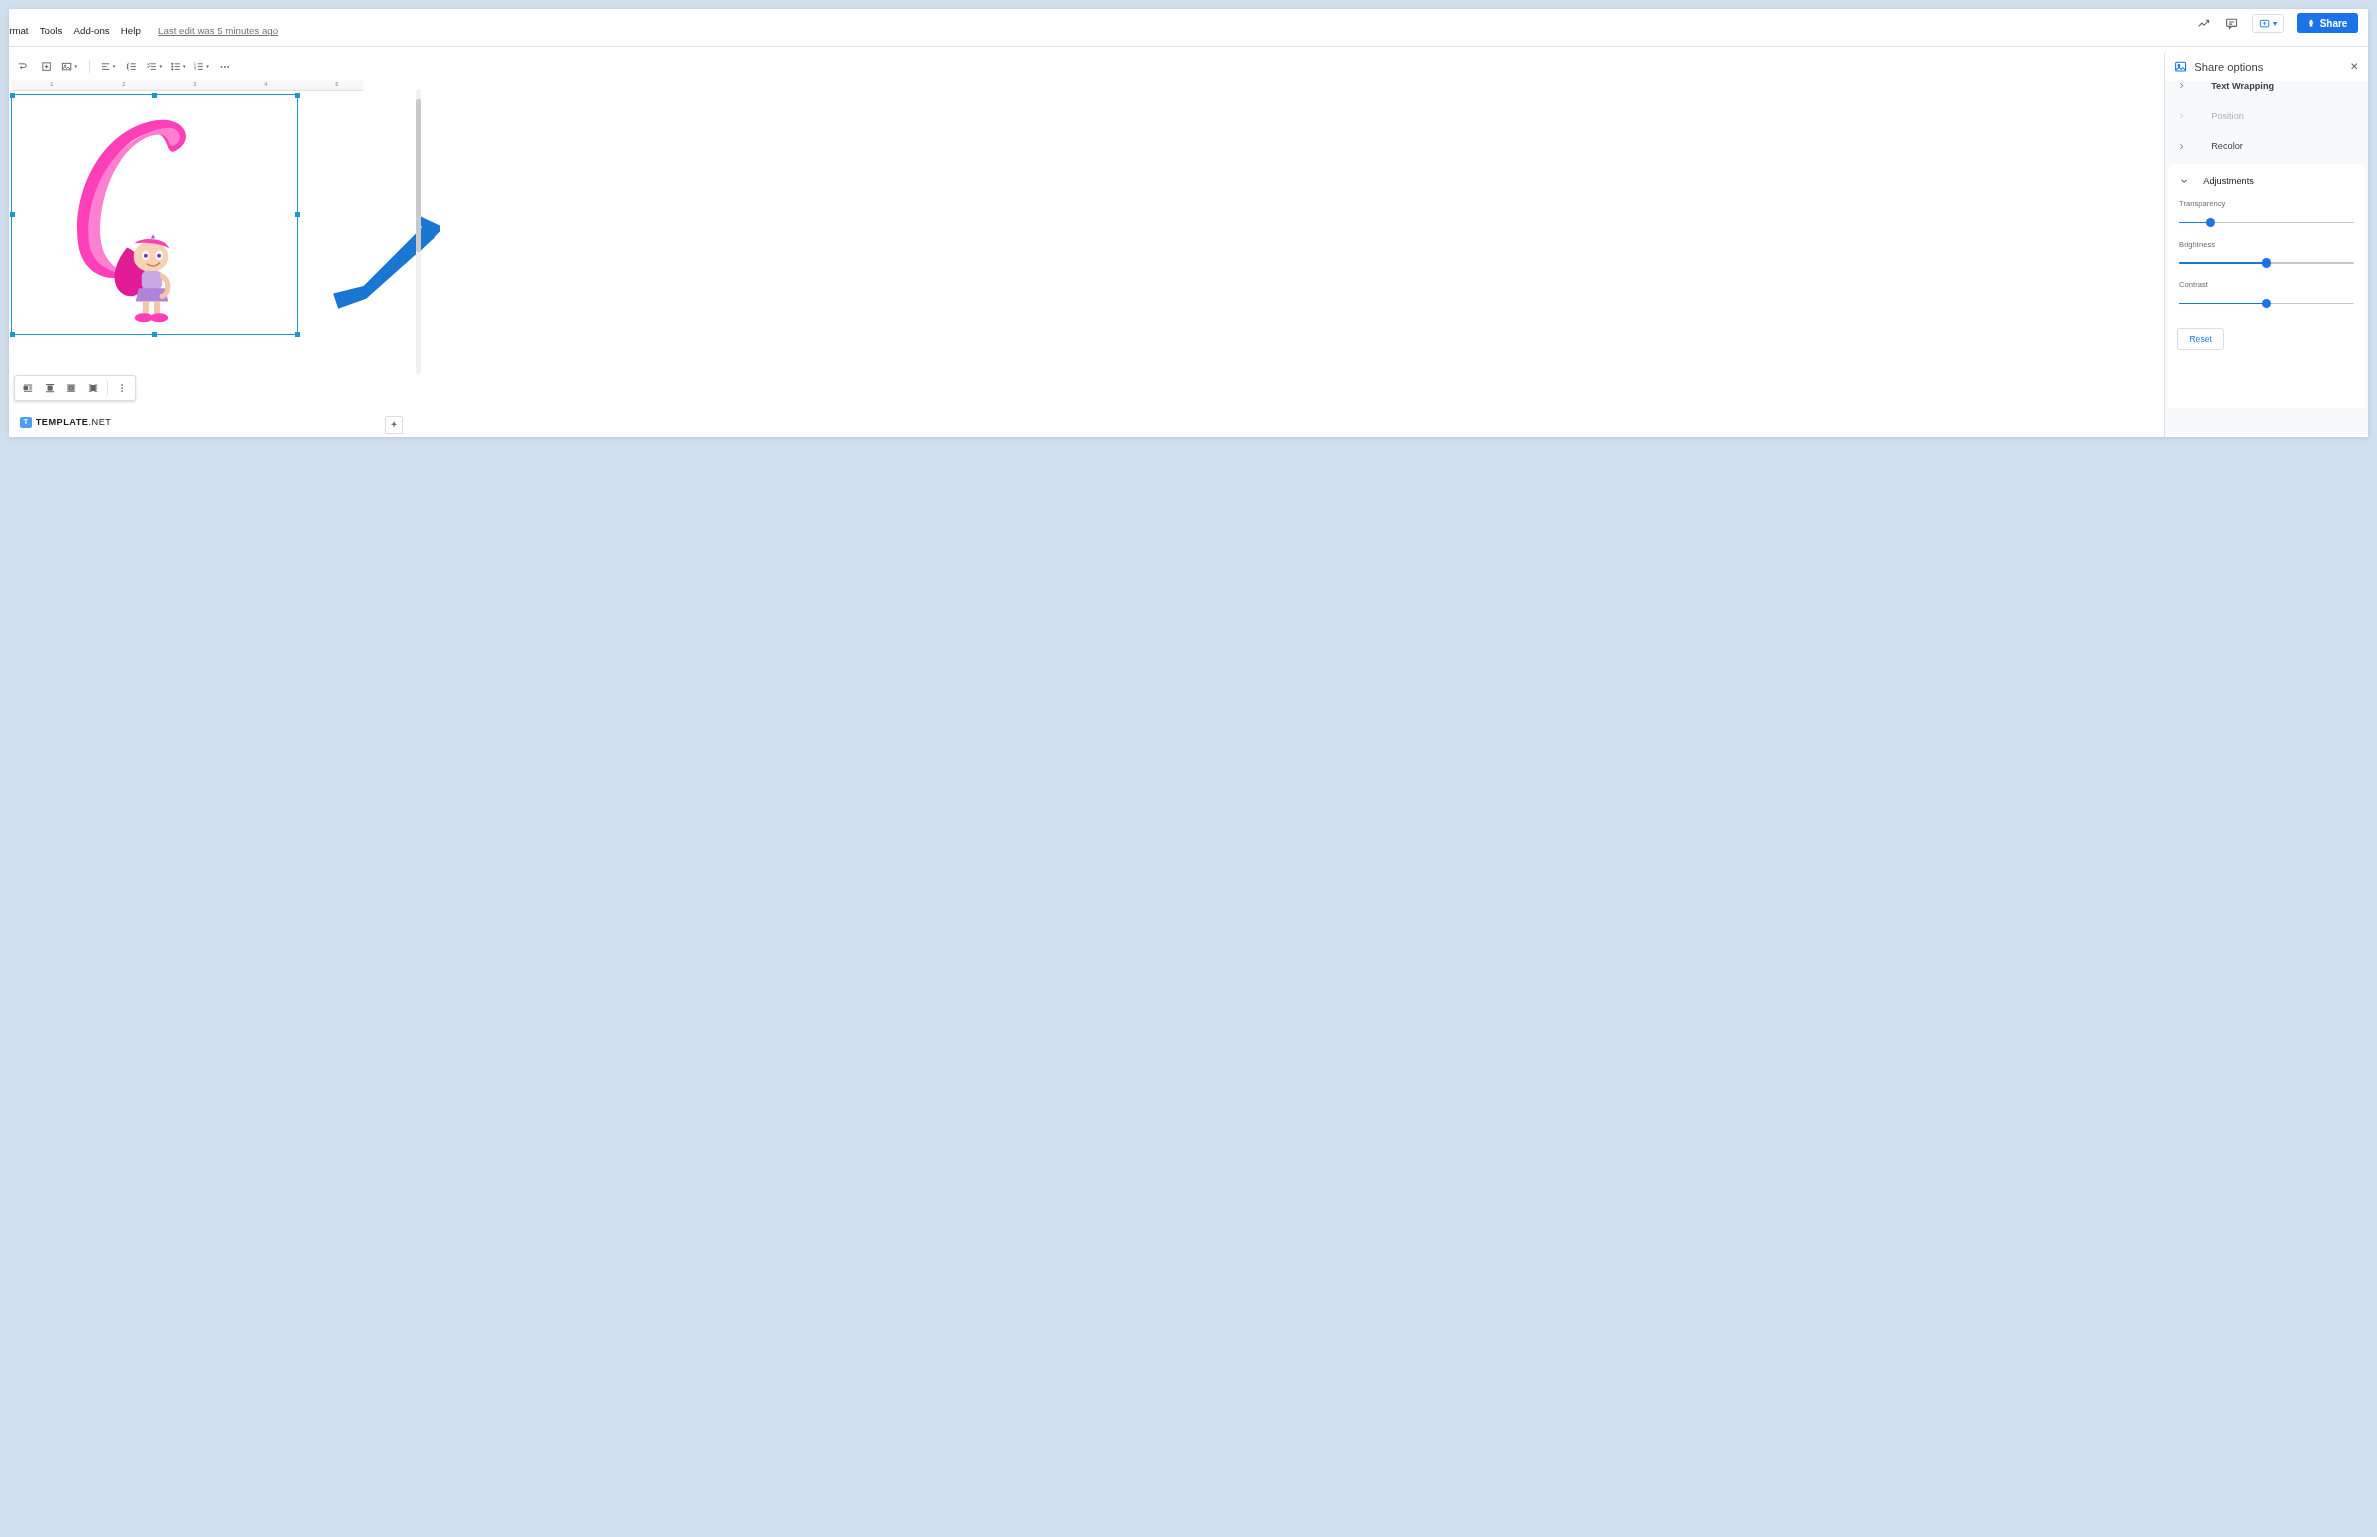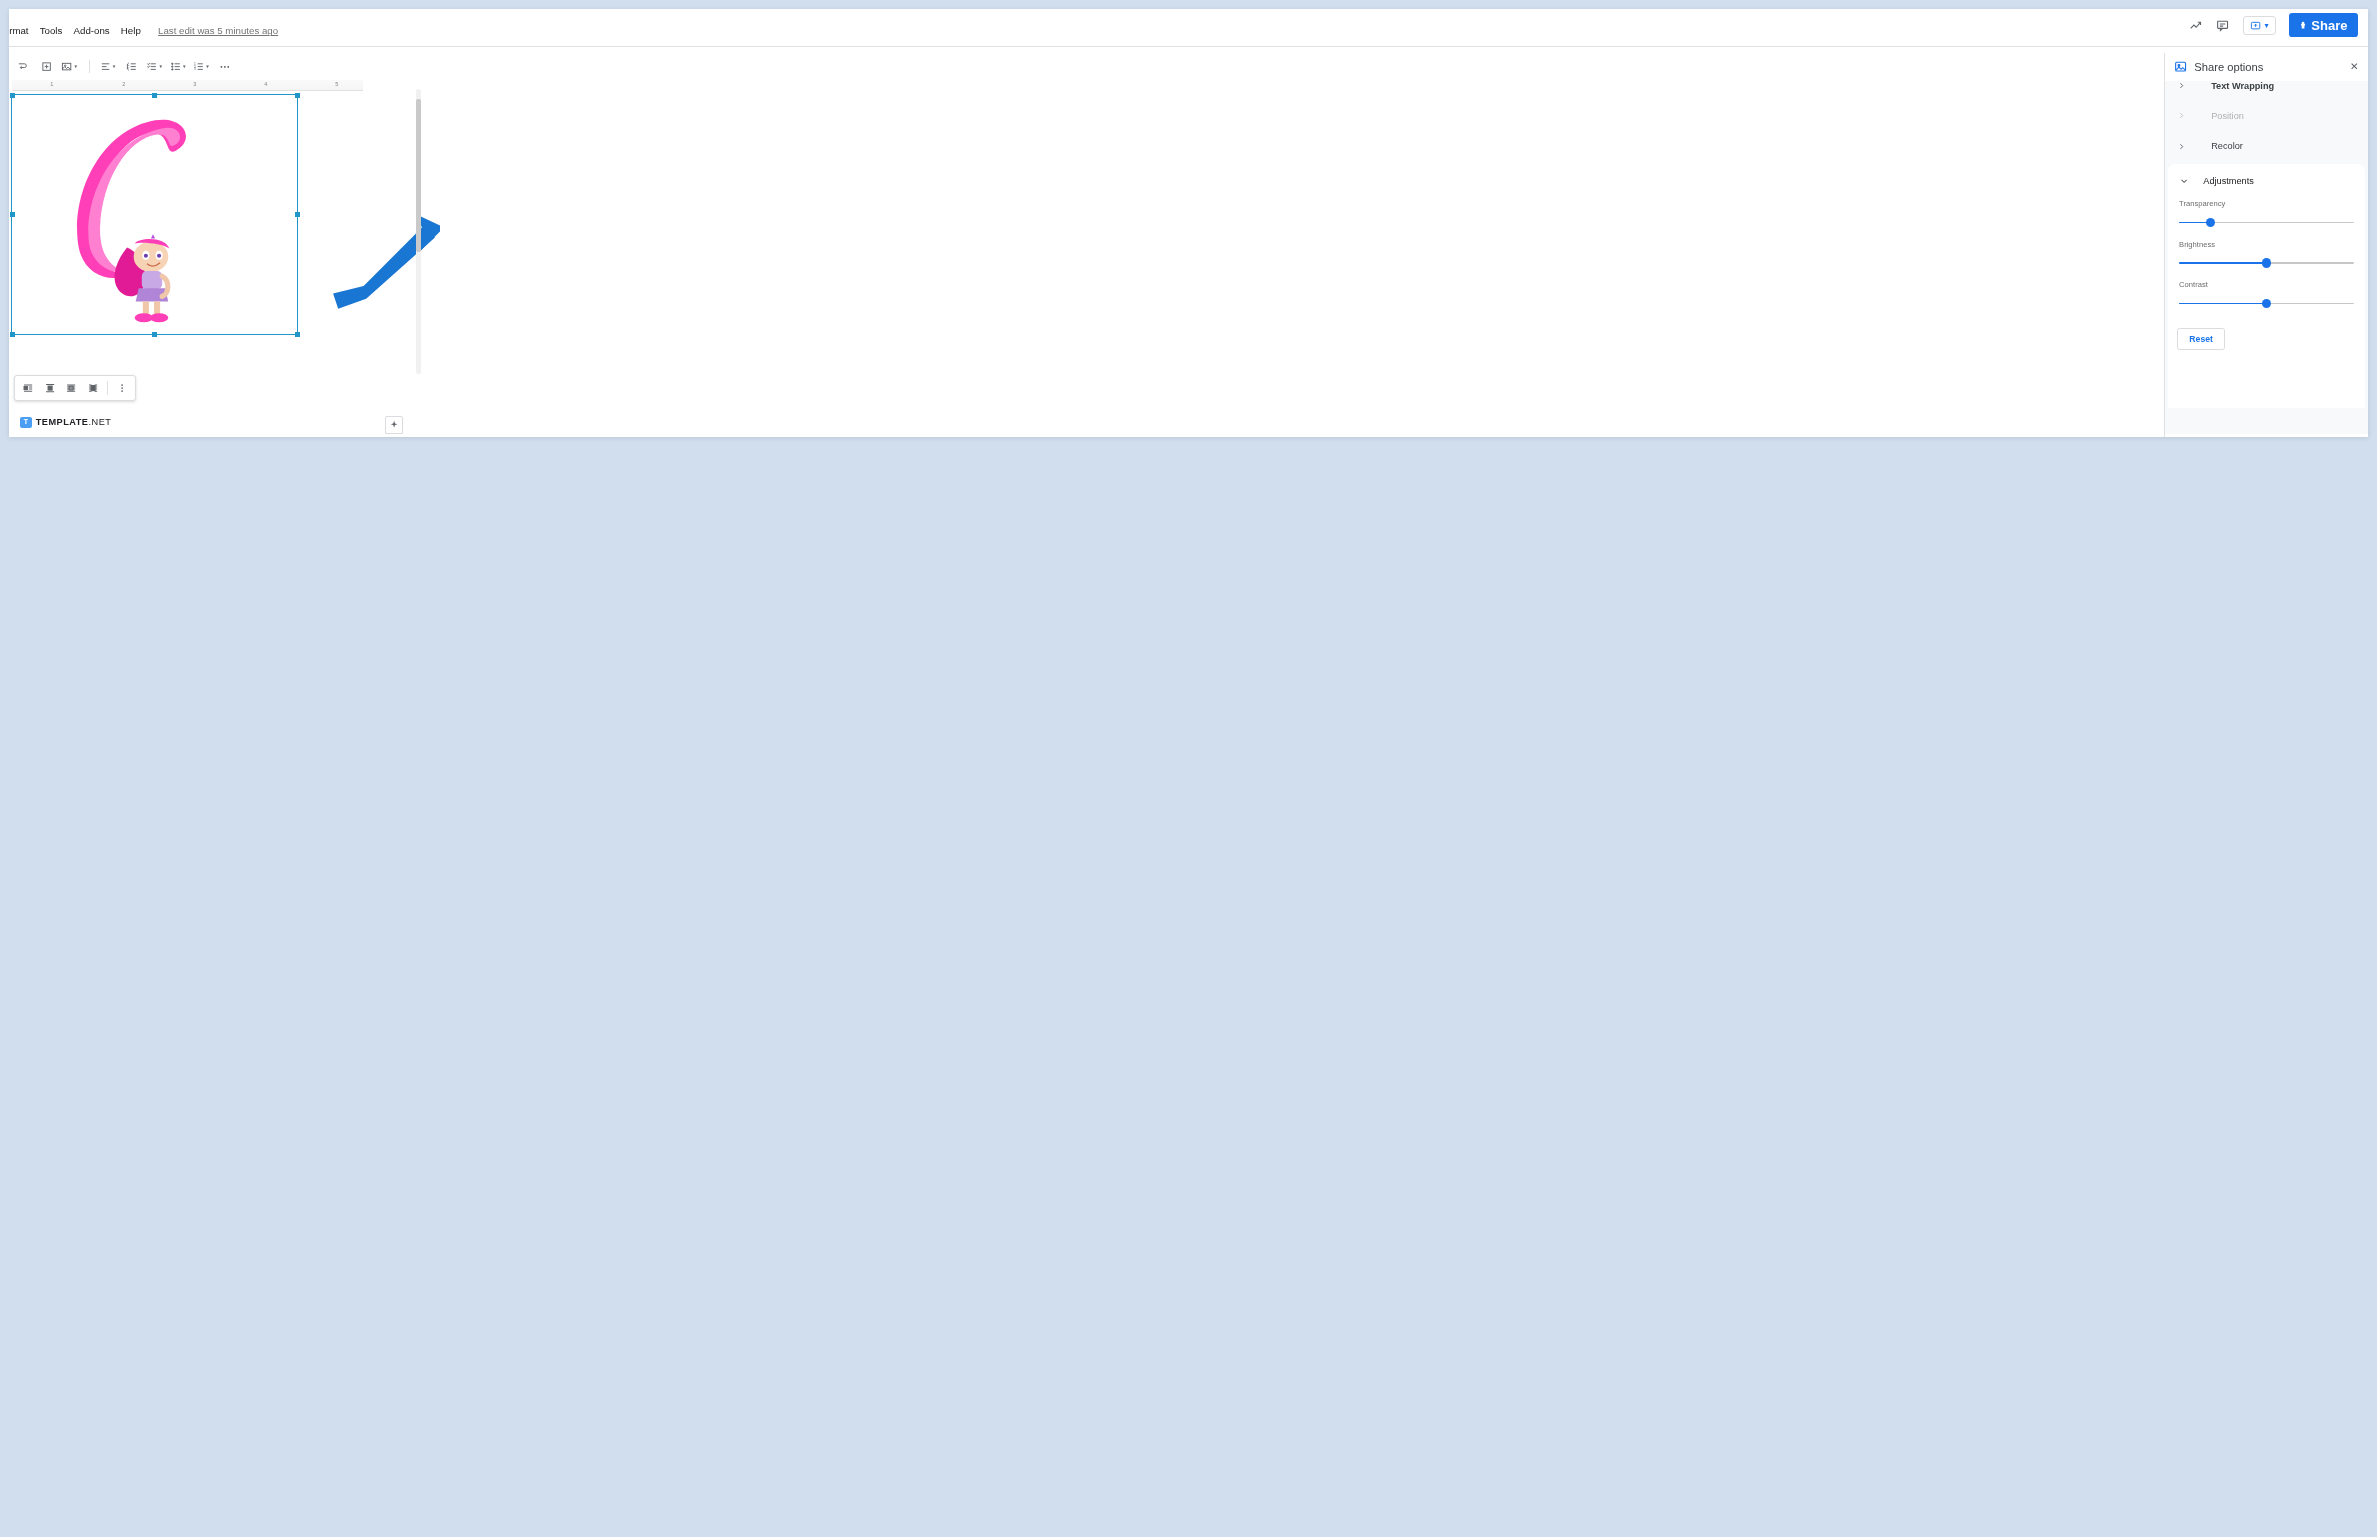--- a/index.html
+++ b/index.html
@@ -4,21 +4,21 @@
 <style>
 * { box-sizing: border-box; margin: 0; padding: 0; font-family: Arial, "Helvetica Neue", sans-serif; }
 body { background: #d0deee; padding: 9.2px; }
 .app-frame { background: #fff; width: 100%; height: 428px; position: relative; overflow: hidden; box-shadow: 0 1px 5.1px rgba(0,0,0,0.1); }
 .menu-row { position: absolute; top: 16.3px; left: 0; display: flex; align-items: flex-end; gap: 11.2px; color: #4b4b4b; font-size: 9.7px; padding-left: 0; }
 .menu-item { cursor: pointer; color: #202124; }
 .edit-status { color: #747474; text-decoration: underline; margin-left: 6.1px; }
 .right-actions { position: absolute; right: 10.2px; top: 4.1px; display: flex; align-items: center; gap: 13.2px; }
 .icon-btn { width: 14.3px; height: 14.3px; display: flex; align-items: center; justify-content: center; cursor: pointer; color:#5f6368;}
 .present-btn { display: flex; align-items: center; gap: 3.1px; border: 0.5px solid #dadce0; border-radius: 3.1px; padding: 3.1px 6.1px; cursor: pointer;}
-.share-btn { background: #1a73e8; color:#fff; font-weight:600; font-size:13px; padding: 4.6px 10.2px; border-radius: 3.1px; display:flex; align-items:center; gap:4.1px; cursor:pointer;}
+.share-btn { background: #1a73e8; color:#fff; font-weight:600; font-size:10px; padding: 4.6px 10.2px; border-radius: 3.1px; display:flex; align-items:center; gap:4.1px; cursor:pointer;}
 .divider-top { position: absolute; top: 37px; left: 0; right: 0; border-top: 0.5px solid #e0e0e0; }
 .toolbar { position:absolute; top: 44px; left:0; right:0; height: 26.5px; display:flex; align-items:center; padding: 0 5.1px; }
 .tb-group { display:flex; align-items:center; gap: 6.1px; }
 .tb-icon { width: 17.3px; height: 17.3px; display:flex; align-items:center; justify-content:center; color:#5f6368; cursor:pointer; position:relative;}
 .tb-sep { width:0.5px; height:13.2px; background:#e0e0e0; margin: 0 4.1px;}
 .pen-btn { background:#e8f0fe; border-radius:2px; padding:2px 5.1px; display:flex; align-items:center; gap:2px; color:#1a73e8;}
 .chev { width: 18.3px; height:18.3px; border:0.5px solid #dadce0; border-radius:2px; margin-left: 10.2px; display:flex;align-items:center;justify-content:center;color:#5f6368; cursor:pointer;}
 .ruler { position:absolute; top:71px; left:3.1px; width: 351px; height: 11.2px; background: linear-gradient(to bottom, #fafafa, #f5f5f5); border-bottom: 0.5px solid #e0e0e0; font-size: 5.6px; color:#888;}
 .ruler-tick { position:absolute; top:1px; font-size:5.6px;}
 .doc-area { position:absolute; top:86px; left:3.1px; width: 351px; height: 275px; }
@@ -49,21 +49,21 @@
 .panel-row.disabled svg { color:#b0b0b0;}
 .adjust-section { background:#fff; margin: 2px 3.1px 0 3.1px; border-radius: 7.1px 7.1px 0 0; padding: 10.2px 9.2px 6.1px 9.2px; height: 244px;}
 .adjust-head { display:flex; align-items:center; gap: 14px; cursor:pointer; padding: 2px 2px 9.2px 2px;}
 .adjust-head .lbl { font-size:9.2px; font-weight: 500; color:#202124;}
 .slider-group { padding: 4.1px 2px 9.2px 2px;}
 .slider-label { font-size: 7.6px; color: #6d6d6d; margin-bottom: 11.2px;}
 .slider { position:relative; height: 7.1px; width: 100%; }
 .slider-track { position:absolute; top:2.5px; left:0; right:0; height:1.5px; background:#c7c7c7; border-radius:1px;}
 .slider-fill { position:absolute; top:2.5px; left:0; height:1.5px; background:#1a73e8; border-radius:1px;}
 .slider-thumb { position:absolute; top:-1.5px; width:9.2px; height:9.2px; background:#1a73e8; border-radius:50%; margin-left:-4.6px; cursor:grab;}
-.reset-btn { margin-top: 11.2px; border:0.5px solid #dadce0; background:#fff; color:#1a73e8; font-size:8.7px; font-weight:700; padding: 5.1px 11.2px; border-radius:2.5px; cursor:pointer;}
+.reset-btn { margin-top: 11.2px; border:0.5px solid #dadce0; background:#fff; color:#1a73e8; font-size:8.7px; font-weight:400; padding: 5.1px 11.2px; border-radius:2.5px; cursor:pointer;}
 .watermark { position:absolute; bottom: 9.2px; left: 11.2px; display:flex; align-items:center; gap: 4.1px; color:#202124;}
 .watermark .t-logo { width:11.2px; height:11.2px; background:#4a9ff5; border-radius:2px; display:flex;align-items:center;justify-content:center;color:#fff;font-weight:bold;font-size:7.1px;}
 .watermark .wm-text { font-size:9.2px; letter-spacing:0.5px;}
 .watermark .wm-text b { font-weight:800;text-align:right;}
 .explore-btn { position:absolute; bottom: 3.1px; left: 376px; width:18.3px; height:18.3px; border:0.5px solid #dadce0; border-radius:2px 2px 0 0; display:flex;align-items:center;justify-content:center; background:#fff; cursor:pointer;}
 .scroll-track { position:absolute; top: 80px; left: 407px; width: 4.6px; height: 285px; background:#f1f1f1; border-radius:2px;}
 .scroll-thumb { position:absolute; top: 10.2px; left:0; width:4.6px; height: 153px; background:#c9c9c9; border-radius:2px;}
 .dd-caret { font-size: 4.6px; color:#5f6368; margin-left:1px;}
 </style>
 </head>

